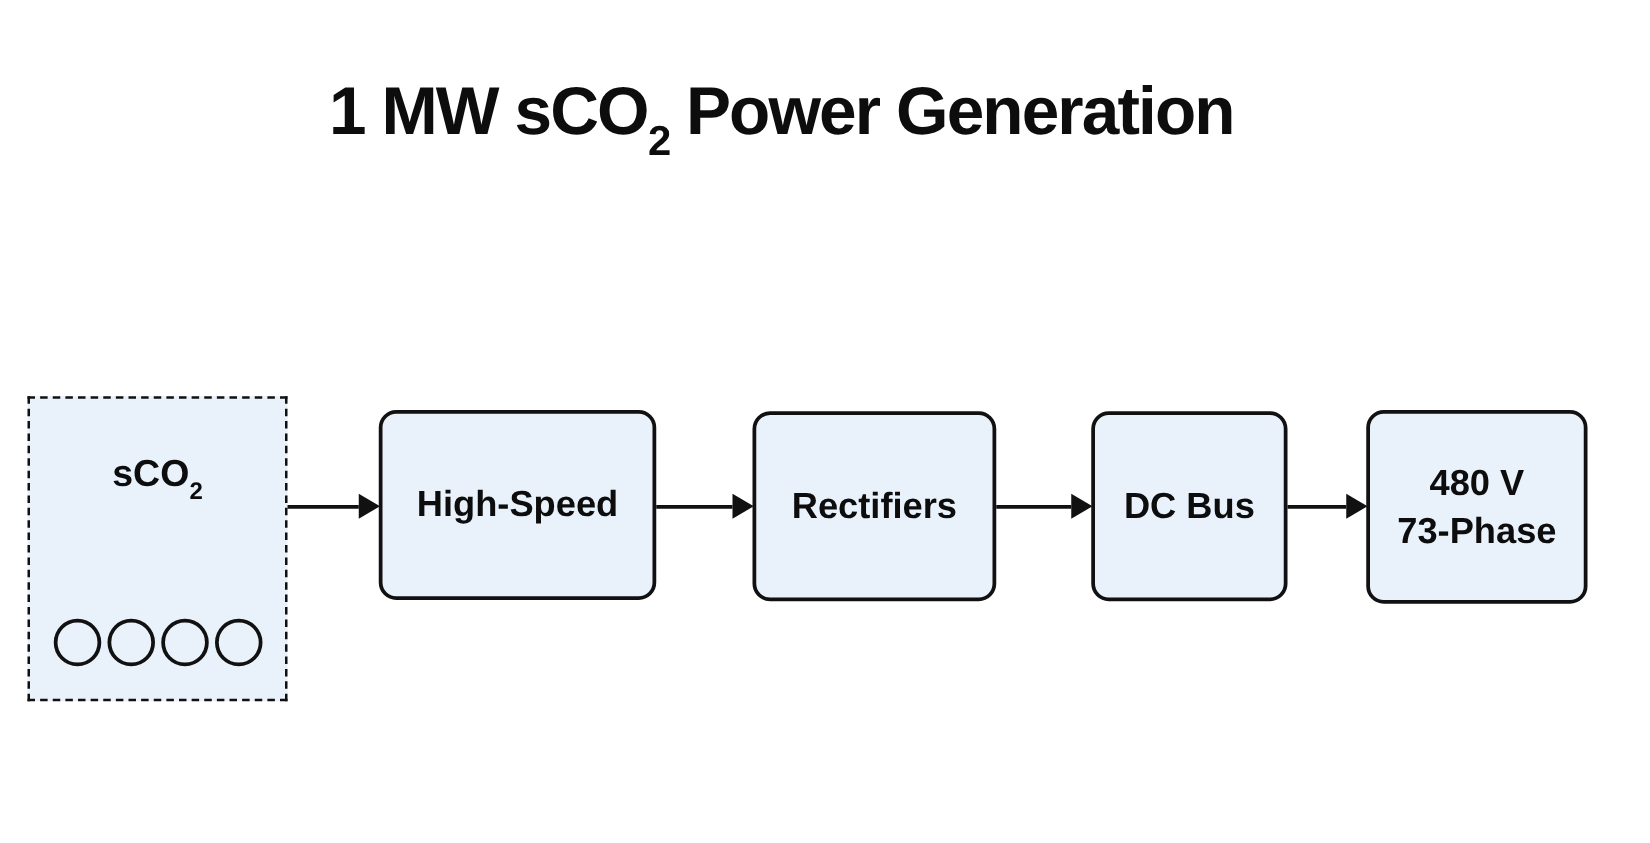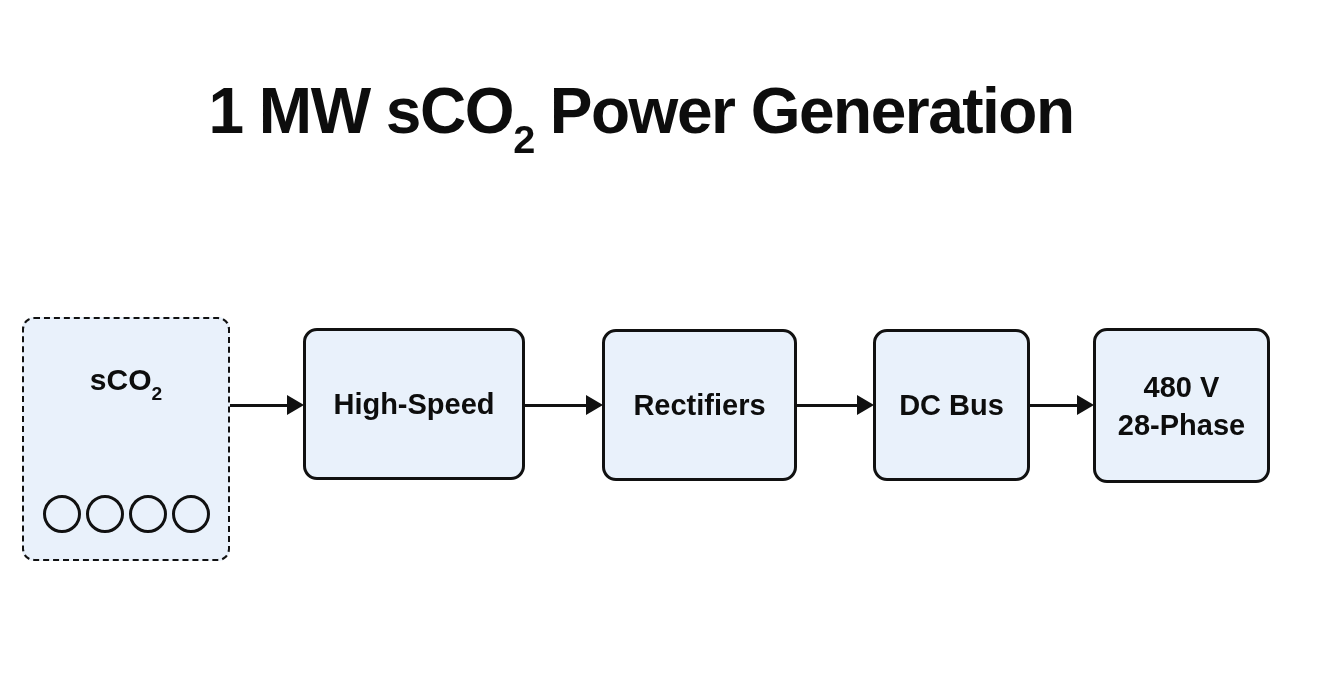--- a/index.html
+++ b/index.html
@@ -14,23 +14,23 @@
     background: #ffffff;
     overflow: hidden;
     font-family: "Liberation Sans", sans-serif;
     color: #0d0d0d;
   }
   .title {
     position: absolute;
     left: 0;
     top: 58px;
     width: 1250px;
-    margin: 16px;
+    margin: 0;
     text-align: center;
-    font-size: 64px;
+    font-size: 54px;
     font-weight: 700;
     letter-spacing: -1.5px;
     color: #0d0d0d;
   }
   .title sub {
     font-size: 0.62em;
     line-height: 0;
     position: relative;
     top: 0.16em;
     left: 0.01em;
@@ -46,21 +46,21 @@
     border: 3px solid #111111;
     border-radius: 14px;
     display: flex;
     align-items: center;
     justify-content: center;
     font-size: 29px;
     line-height: 38px;
   }
   .node-dashed {
     border: 2.5px dashed #111111;
-    border-radius: 12px;
+    border-radius: 0;
   }
   .turbines {
     left: 22px;
     top: 317px;
     width: 208px;
     height: 244px;
   }
   .turbine-label {
     margin-top: 38px;
     font-size: 30px;
@@ -167,17 +167,17 @@
   </div>
 
   <div class="arrow arrow-4">
     <div class="arrow-line"></div>
     <div class="arrow-head"></div>
   </div>
 
   <div class="node node-solid output">
     <div>
       <div>480 V</div>
-      <div>28-Phase</div>
+      <div>73-Phase</div>
     </div>
   </div>
 
 </div>
 
 </body></html>

